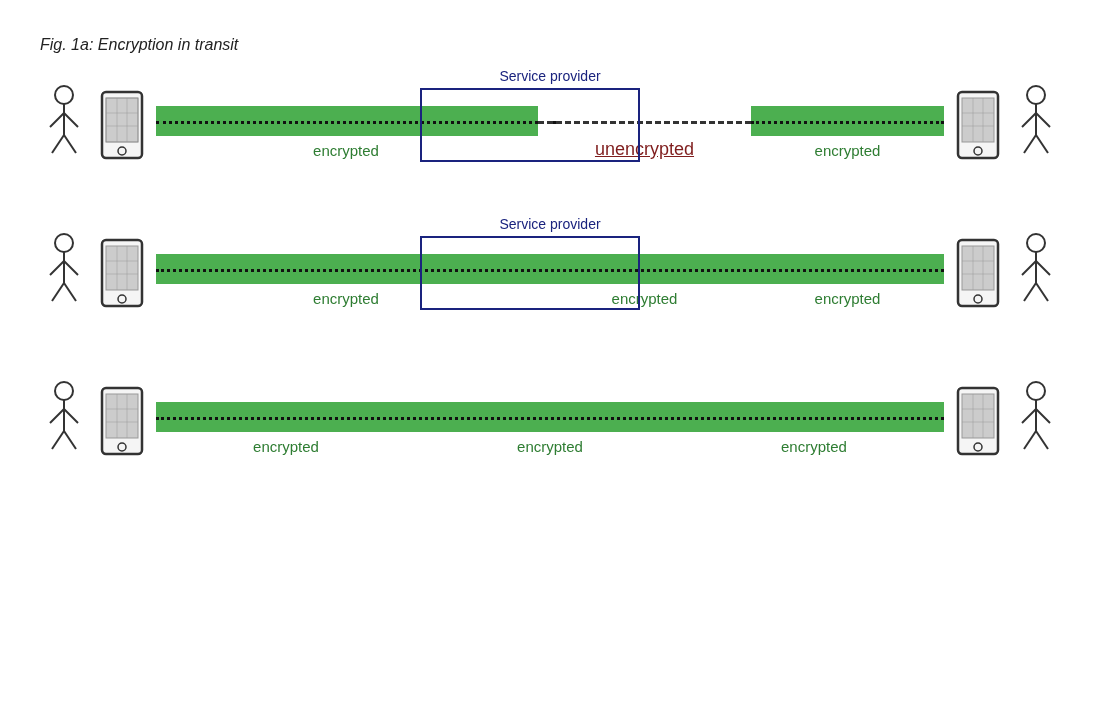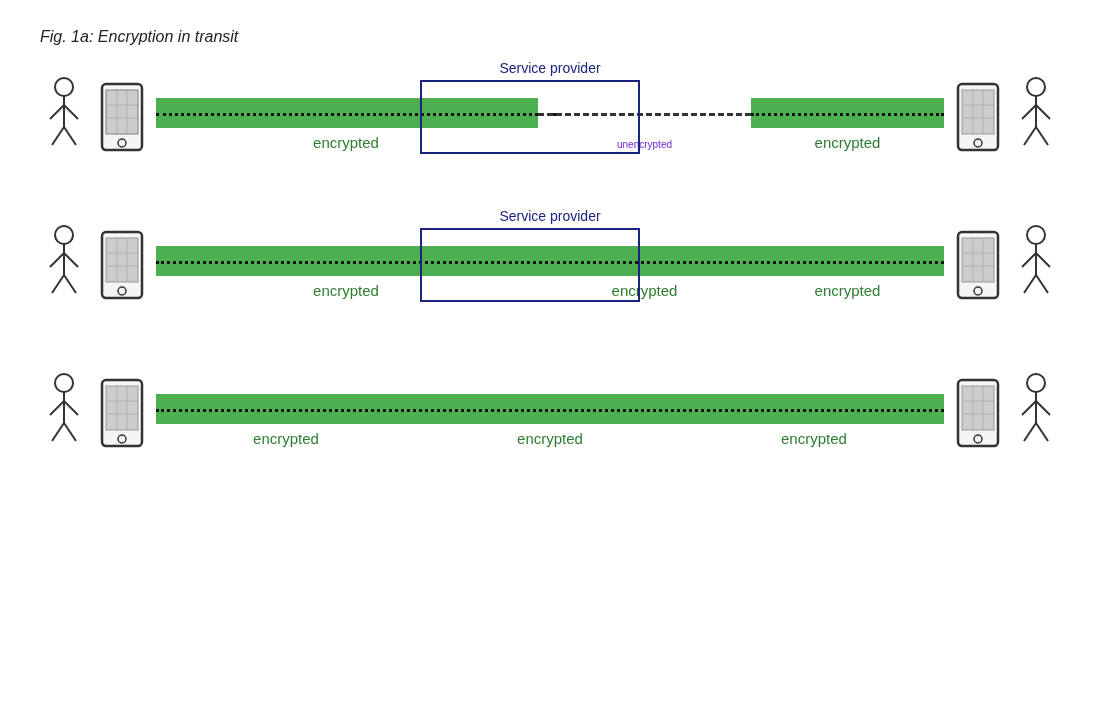--- a/index.html
+++ b/index.html
@@ -6,21 +6,21 @@
     body {
       background: #fff;
       font-family: Arial, sans-serif;
       width: 1100px;
       height: 714px;
       overflow: hidden;
       position: relative;
     }
 
     .diagram-container {
-      padding: 28px 40px;
+      padding: 36px 40px;
       width: 1100px;
     }
 
     .figure {
       margin-bottom: 28px;
     }
 
     .figure-title {
       font-size: 16px;
       color: #222;
@@ -106,21 +106,21 @@
           <div style="position: absolute; top: 33px; left: 0; right: 382px; border-top: 3px dotted #111; z-index: 3;"></div>
 
           <div style="position: absolute; top: 33px; left: 382px; width: 213px; border-top: 3px dashed #333; z-index: 3;"></div>
 
           <div style="position: absolute; top: 33px; left: 595px; right: 0; border-top: 3px dotted #111; z-index: 3;"></div>
 
           <div style="position: absolute; bottom: 2px; left: 0; width: 380px; text-align: center;">
             <span style="font-size: 15px; color: #2e7d32; font-weight: 500;">encrypted</span>
           </div>
           <div style="position: absolute; bottom: 2px; left: 382px; width: 213px; text-align: center;">
-            <span style="font-size: 10px; color: #6d28d9; font-weight: 500;">unencrypted</span>
+            <span style="font-size: 18px; color: #7f1d1d; font-weight: 500; text-decoration: underline;">unencrypted</span>
           </div>
           <div style="position: absolute; bottom: 2px; left: 595px; right: 0; text-align: center;">
             <span style="font-size: 15px; color: #2e7d32; font-weight: 500;">encrypted</span>
           </div>
         </div>
 
         <div class="phone-icon">
           <svg viewBox="0 0 48 70">
             <rect x="4" y="2" width="40" height="66" rx="4" ry="4" stroke="#333" stroke-width="2.5" fill="#f5f5f5"></rect>
             <rect x="8" y="8" width="32" height="44" fill="#ccc" stroke="#999" stroke-width="1"></rect>

